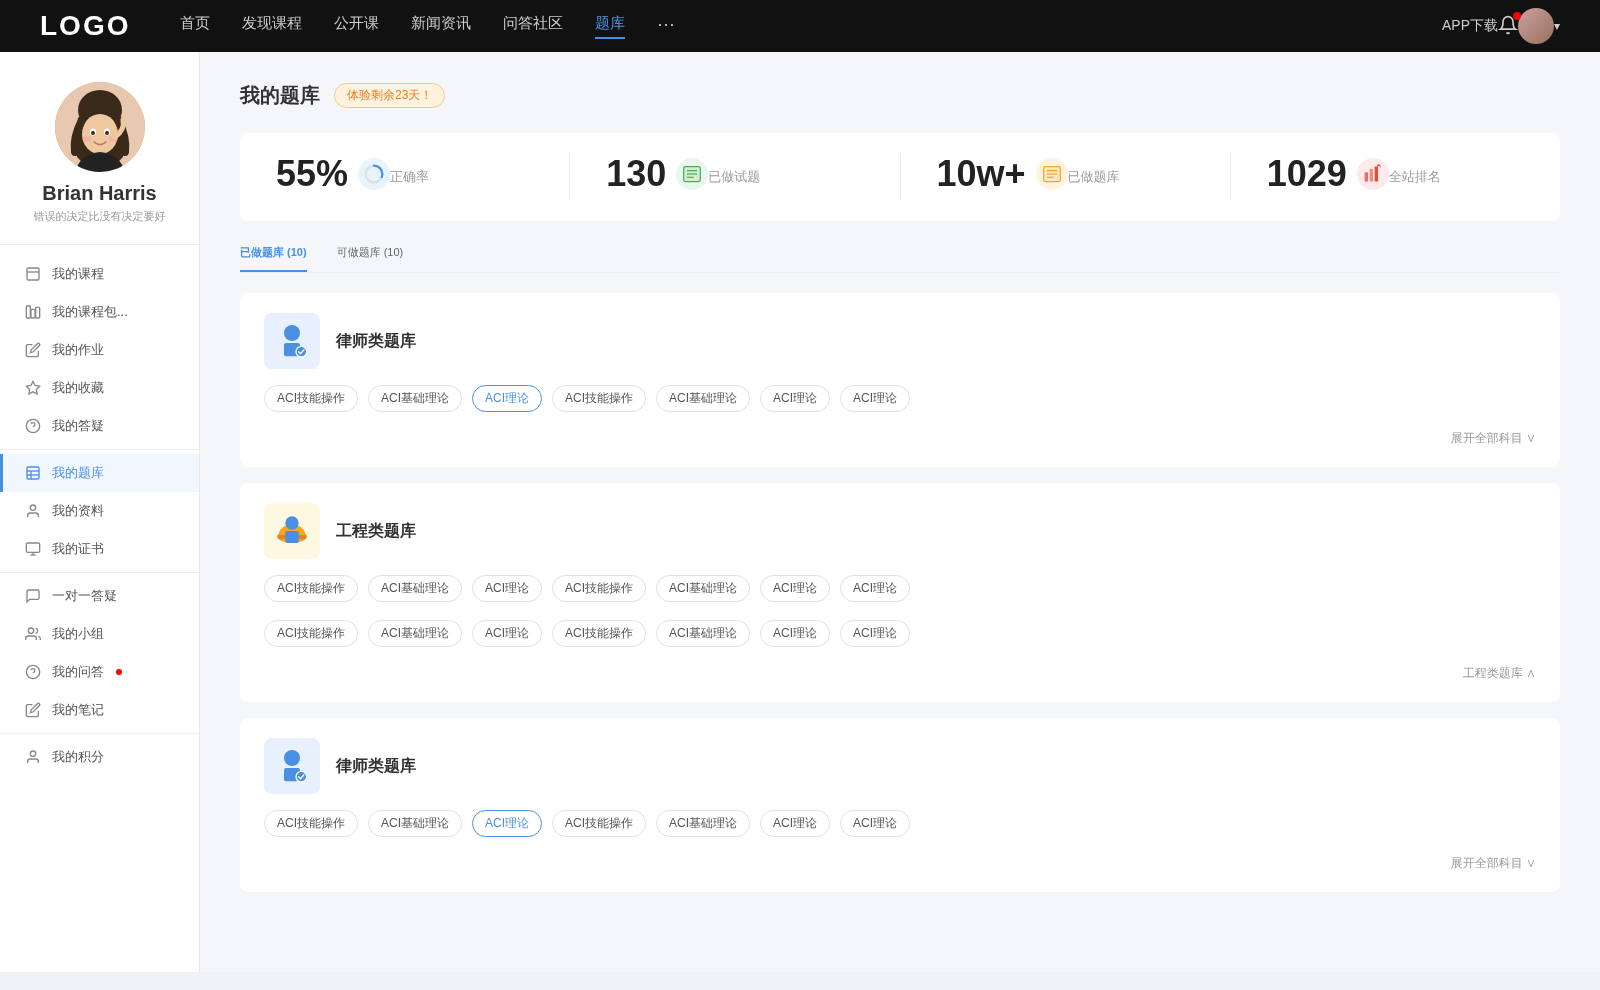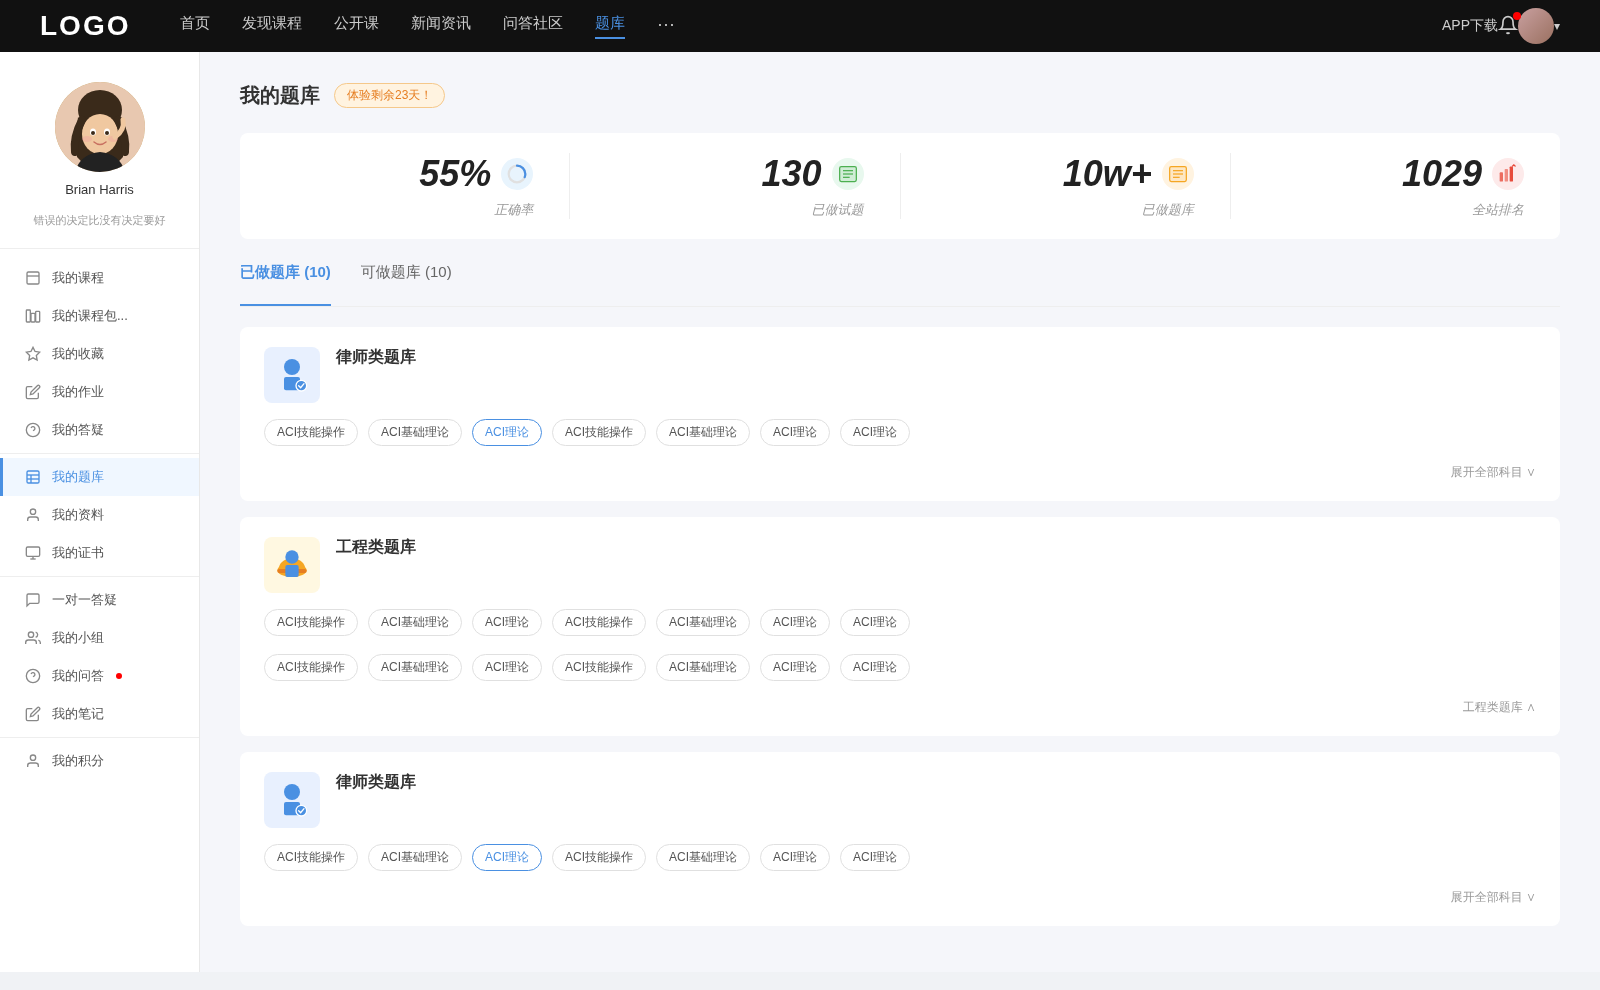--- a/index.html
+++ b/index.html
@@ -19,57 +19,57 @@
     .avatar-placeholder { width: 36px; height: 36px; border-radius: 50%; background: linear-gradient(135deg, #a78, #876); }
     .chevron { color: #ccc; font-size: 12px; cursor: pointer; }
 
     
     .main-layout { display: flex; min-height: calc(100vh - 70px); }
 
     
     .sidebar { width: 200px; background: #fff; padding: 20px 0; border-right: 1px solid #e8e8e8; min-height: calc(100vh - 70px); }
     .sidebar-profile { display: flex; flex-direction: column; align-items: center; padding: 10px 20px 20px; border-bottom: 1px solid #eee; }
     .profile-avatar { width: 90px; height: 90px; border-radius: 50%; background: linear-gradient(135deg, #c9a96e, #d4b483); overflow: hidden; margin-bottom: 10px; }
-    .profile-name { font-size: 13px; font-weight: 400; color: #333; margin-bottom: 16px; }
+    .profile-name { font-size: 20px; font-weight: 700; color: #333; margin-bottom: 4px; }
     .profile-motto { font-size: 11px; color: #999; text-align: center; }
     .sidebar-menu { padding: 10px 0; }
     .sidebar-item { display: flex; align-items: center; gap: 10px; padding: 10px 24px; cursor: pointer; font-size: 13px; color: #555; position: relative; }
     .sidebar-item.active { color: #4a90e2; background: #f0f7ff; }
     .sidebar-item.active::before { content: ''; position: absolute; left: 0; top: 0; bottom: 0; width: 3px; background: #4a90e2; }
     .sidebar-icon { width: 18px; height: 18px; display: inline-flex; align-items: center; justify-content: center; font-size: 14px; }
     .sidebar-item .dot { width: 6px; height: 6px; background: red; border-radius: 50%; margin-left: 2px; }
     .sidebar-divider { border: none; border-top: 1px solid #eee; margin: 4px 0; }
 
     
     .content { flex: 1; padding: 30px 40px; background: #f5f6fa; }
     .page-header { display: flex; align-items: center; gap: 14px; margin-bottom: 24px; }
     .page-title { font-size: 20px; font-weight: 600; color: #333; }
     .trial-badge { background: #fff3e0; color: #e67e22; border: 1px solid #f5c88a; border-radius: 20px; padding: 3px 12px; font-size: 12px; }
 
     
     .stats-bar { display: flex; background: #fff; border-radius: 8px; padding: 20px 0; margin-bottom: 24px; }
-    .stat-item { flex: 1; display: flex; flex-direction: column; align-items: flex-end; padding: 0 36px; border-right: 1px solid #eee; font-style: italic; }
+    .stat-item { flex: 1; display: flex; flex-direction: row; align-items: center; padding: 0 36px; border-right: 1px solid #eee; }
     .stat-item:last-child { border-right: none; }
     .stat-header { display: flex; align-items: center; gap: 10px; margin-bottom: 6px; }
     .stat-number { font-size: 36px; font-weight: 700; color: #222; }
     .stat-icon { width: 32px; height: 32px; border-radius: 50%; display: flex; align-items: center; justify-content: center; }
     .stat-icon.blue { background: #e8f4fd; }
     .stat-icon.green { background: #e8f8ee; }
     .stat-icon.orange { background: #fff3e0; }
     .stat-icon.red { background: #fdeaea; }
     .stat-label { font-size: 13px; color: #999; }
 
     
     .tabs { display: flex; gap: 30px; margin-bottom: 20px; border-bottom: 1px solid #eee; }
-    .tab { font-size: 15px; color: #666; cursor: pointer; padding-bottom: 22px; }
+    .tab { font-size: 11px; color: #666; cursor: pointer; padding-bottom: 10px; }
     .tab.active { color: #4a90e2; border-bottom: 2px solid #4a90e2; font-weight: 600; }
 
     
     .bank-card { background: #fff; border-radius: 8px; padding: 20px 24px; margin-bottom: 16px; }
-    .bank-header { display: flex; gap: 16px; margin-bottom: 16px; }
+    .bank-header { display: flex; align-items: center; gap: 16px; margin-bottom: 16px; }
     .bank-icon { width: 56px; height: 56px; background: #e8f0fe; border-radius: 8px; display: flex; align-items: center; justify-content: center; }
     .bank-title { font-size: 16px; font-weight: 600; color: #333; }
     .tags-row { display: flex; flex-wrap: wrap; gap: 10px; align-items: center; }
     .tag { padding: 4px 12px; border-radius: 20px; font-size: 12px; cursor: pointer; border: 1px solid #e0e0e0; color: #555; background: #fff; }
     .tag.active-tag { border-color: #4a90e2; color: #4a90e2; background: #fff; }
     .bank-footer { display: flex; justify-content: flex-end; margin-top: 10px; }
     .expand-link { font-size: 12px; color: #999; cursor: pointer; }
   </style>
 </head>
 <body>
@@ -152,33 +152,33 @@
               <rect x="2" y="3" width="6" height="18" rx="1"></rect>
               <rect x="9" y="8" width="6" height="13" rx="1"></rect>
               <rect x="16" y="5" width="6" height="16" rx="1"></rect>
             </svg>
         </span>
         <span>我的课程包...</span>
       </div>
       <div class="sidebar-item">
         <span class="sidebar-icon">
           <svg width="16" height="16" viewBox="0 0 24 24" fill="none" stroke="#888" stroke-width="2">
-              <polygon points="12 2 15.09 8.26 22 9.27 17 14.14 18.18 21.02 12 17.77 5.82 21.02 7 14.14 2 9.27 8.91 8.26 12 2"></polygon>
-            </svg>
-        </span>
-        <span>我的收藏</span>
-      </div>
-      <div class="sidebar-item">
-        <span class="sidebar-icon">
-          <svg width="16" height="16" viewBox="0 0 24 24" fill="none" stroke="#888" stroke-width="2">
               <path d="M11 4H4a2 2 0 0 0-2 2v14a2 2 0 0 0 2 2h14a2 2 0 0 0 2-2v-7"></path>
               <path d="M18.5 2.5a2.121 2.121 0 0 1 3 3L12 15l-4 1 1-4 9.5-9.5z"></path>
             </svg>
         </span>
         <span>我的作业</span>
+      </div>
+      <div class="sidebar-item">
+        <span class="sidebar-icon">
+          <svg width="16" height="16" viewBox="0 0 24 24" fill="none" stroke="#888" stroke-width="2">
+              <polygon points="12 2 15.09 8.26 22 9.27 17 14.14 18.18 21.02 12 17.77 5.82 21.02 7 14.14 2 9.27 8.91 8.26 12 2"></polygon>
+            </svg>
+        </span>
+        <span>我的收藏</span>
       </div>
       <div class="sidebar-item">
         <span class="sidebar-icon">
           <svg width="16" height="16" viewBox="0 0 24 24" fill="none" stroke="#888" stroke-width="2">
               <circle cx="12" cy="12" r="10"></circle>
               <path d="M9.09 9a3 3 0 0 1 5.83 1c0 2-3 3-3 3"></path>
               <line x1="12" y1="17" x2="12.01" y2="17"></line>
             </svg>
         </span>
         <span>我的答疑</span>

